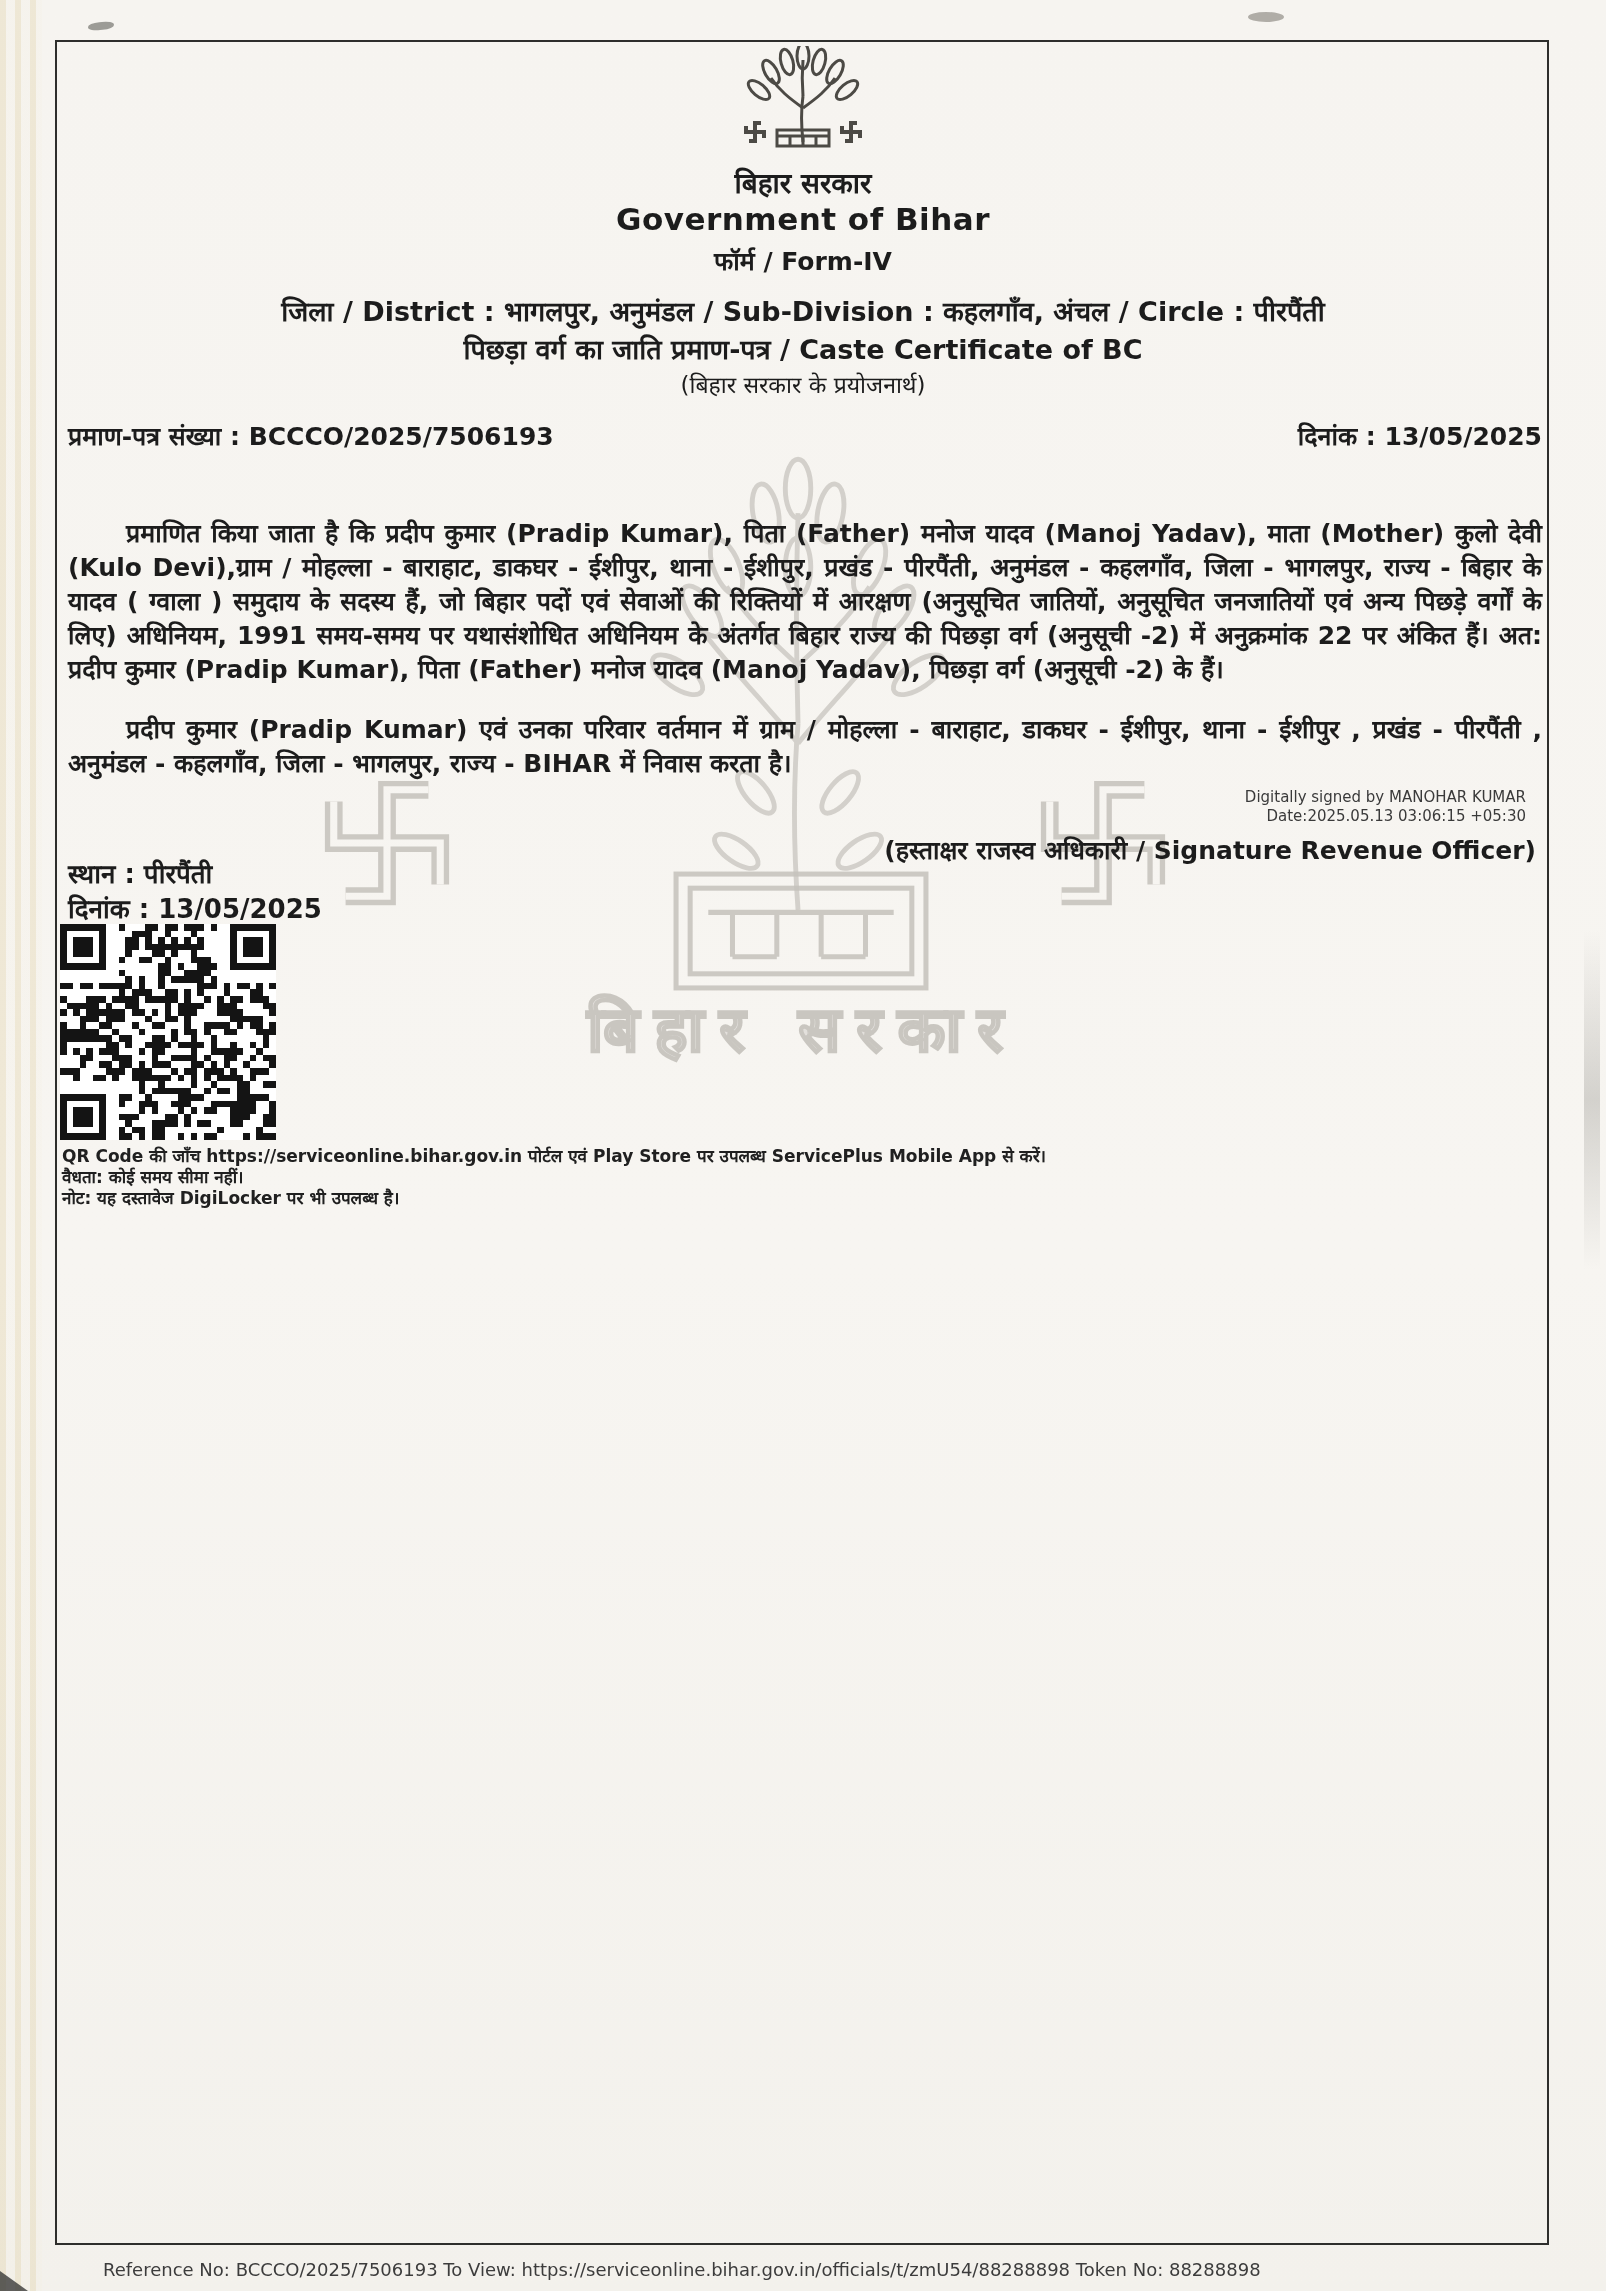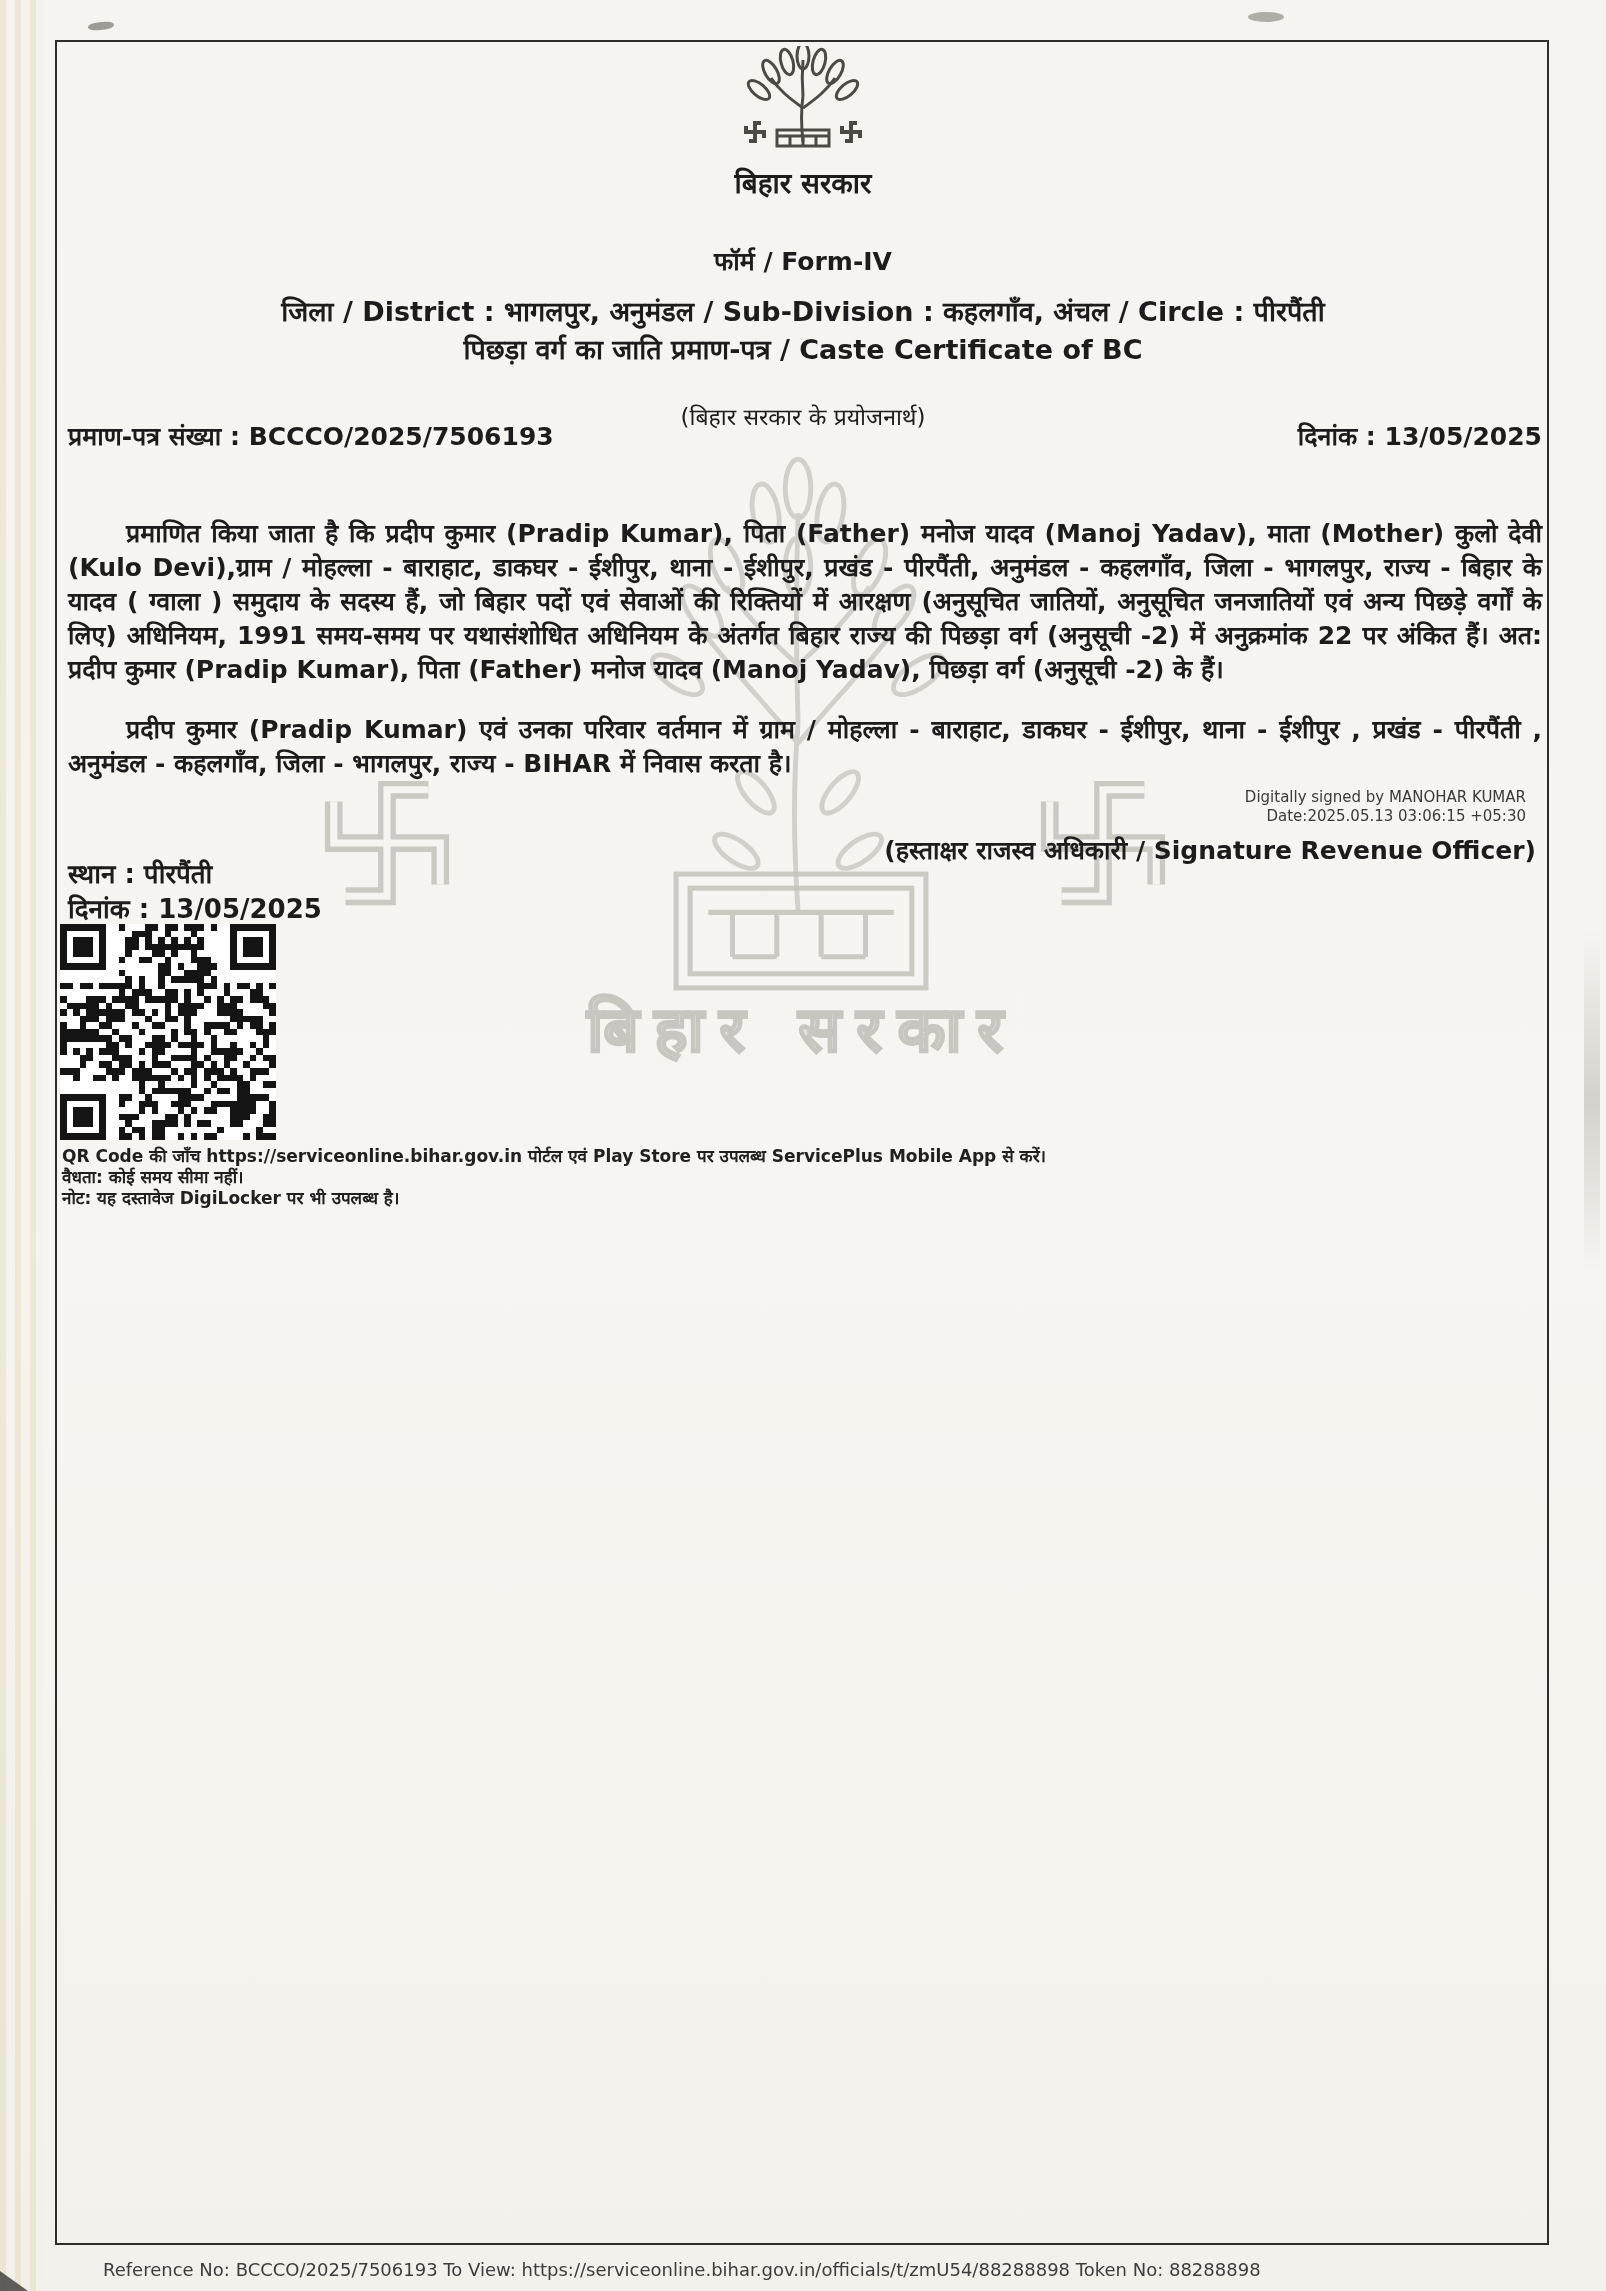--- a/index.html
+++ b/index.html
@@ -38,21 +38,21 @@
 
   
   .content{position:absolute;inset:0;z-index:2;}
   .centered{position:absolute;left:0;right:0;text-align:center;}
   .logo-wrap{top:46px;}
   .org-hindi{top:163px;font-size:28px;font-weight:700;}
   .org-english{top:201px;font-size:31px;font-weight:700;letter-spacing:.5px;}
   .form-line{top:243px;font-size:25px;font-weight:700;}
   .district-line{top:292px;font-size:27px;font-weight:700;}
   .title-line{top:330px;font-size:27px;font-weight:700;}
-  .purpose-line{top:368px;font-size:23px;font-weight:400;margin-top:32px;}
+  .purpose-line{top:368px;font-size:23px;font-weight:400;}
 
   .meta-row{position:absolute;left:68px;right:64px;top:418px;display:flex;justify-content:space-between;
     font-size:25px;font-weight:700;align-items:flex-end;}
 
   .para{position:absolute;left:68px;right:64px;text-align:justify;font-size:25px;line-height:34px;font-weight:700;}
   .para1{top:492px;text-indent:58px;}
   .para2{top:688px;text-indent:58px;}
 
   .digital-sig{position:absolute;right:80px;top:788px;font-size:15px;line-height:19px;color:#3a3a3a;font-weight:500;text-align:right;}
   .place-label{position:absolute;left:68px;top:855px;font-size:26px;font-weight:700;}
@@ -145,20 +145,21 @@
           <path d="M118 86 V77 H124 M118 86 H127 V92 M118 86 V95 H112 M118 86 H109 V80"></path>
         </g>
         <g fill="none" stroke="#4c4a45" stroke-width="3">
           <rect x="44" y="84" width="52" height="16"></rect>
           <path d="M44 90 H96 M57 90 V100 M70 90 V100 M83 90 V100"></path>
         </g>
       </svg>
     </div>
 
     <div class="centered org-hindi">बिहार सरकार</div>
+    <div class="centered org-english">Government of Bihar</div>
     <div class="centered form-line">फॉर्म / Form-IV</div>
     <div class="centered district-line">जिला / District : भागलपुर, अनुमंडल / Sub-Division : कहलगाँव, अंचल / Circle : पीरपैंती</div>
     <div class="centered title-line">पिछड़ा वर्ग का जाति प्रमाण-पत्र / Caste Certificate of BC</div>
     <div class="centered purpose-line">(बिहार सरकार के प्रयोजनार्थ)</div>
 
     <div class="meta-row">
       <span>प्रमाण-पत्र संख्या : BCCCO/2025/7506193</span>
       <span>दिनांक : 13/05/2025</span>
     </div>
 

